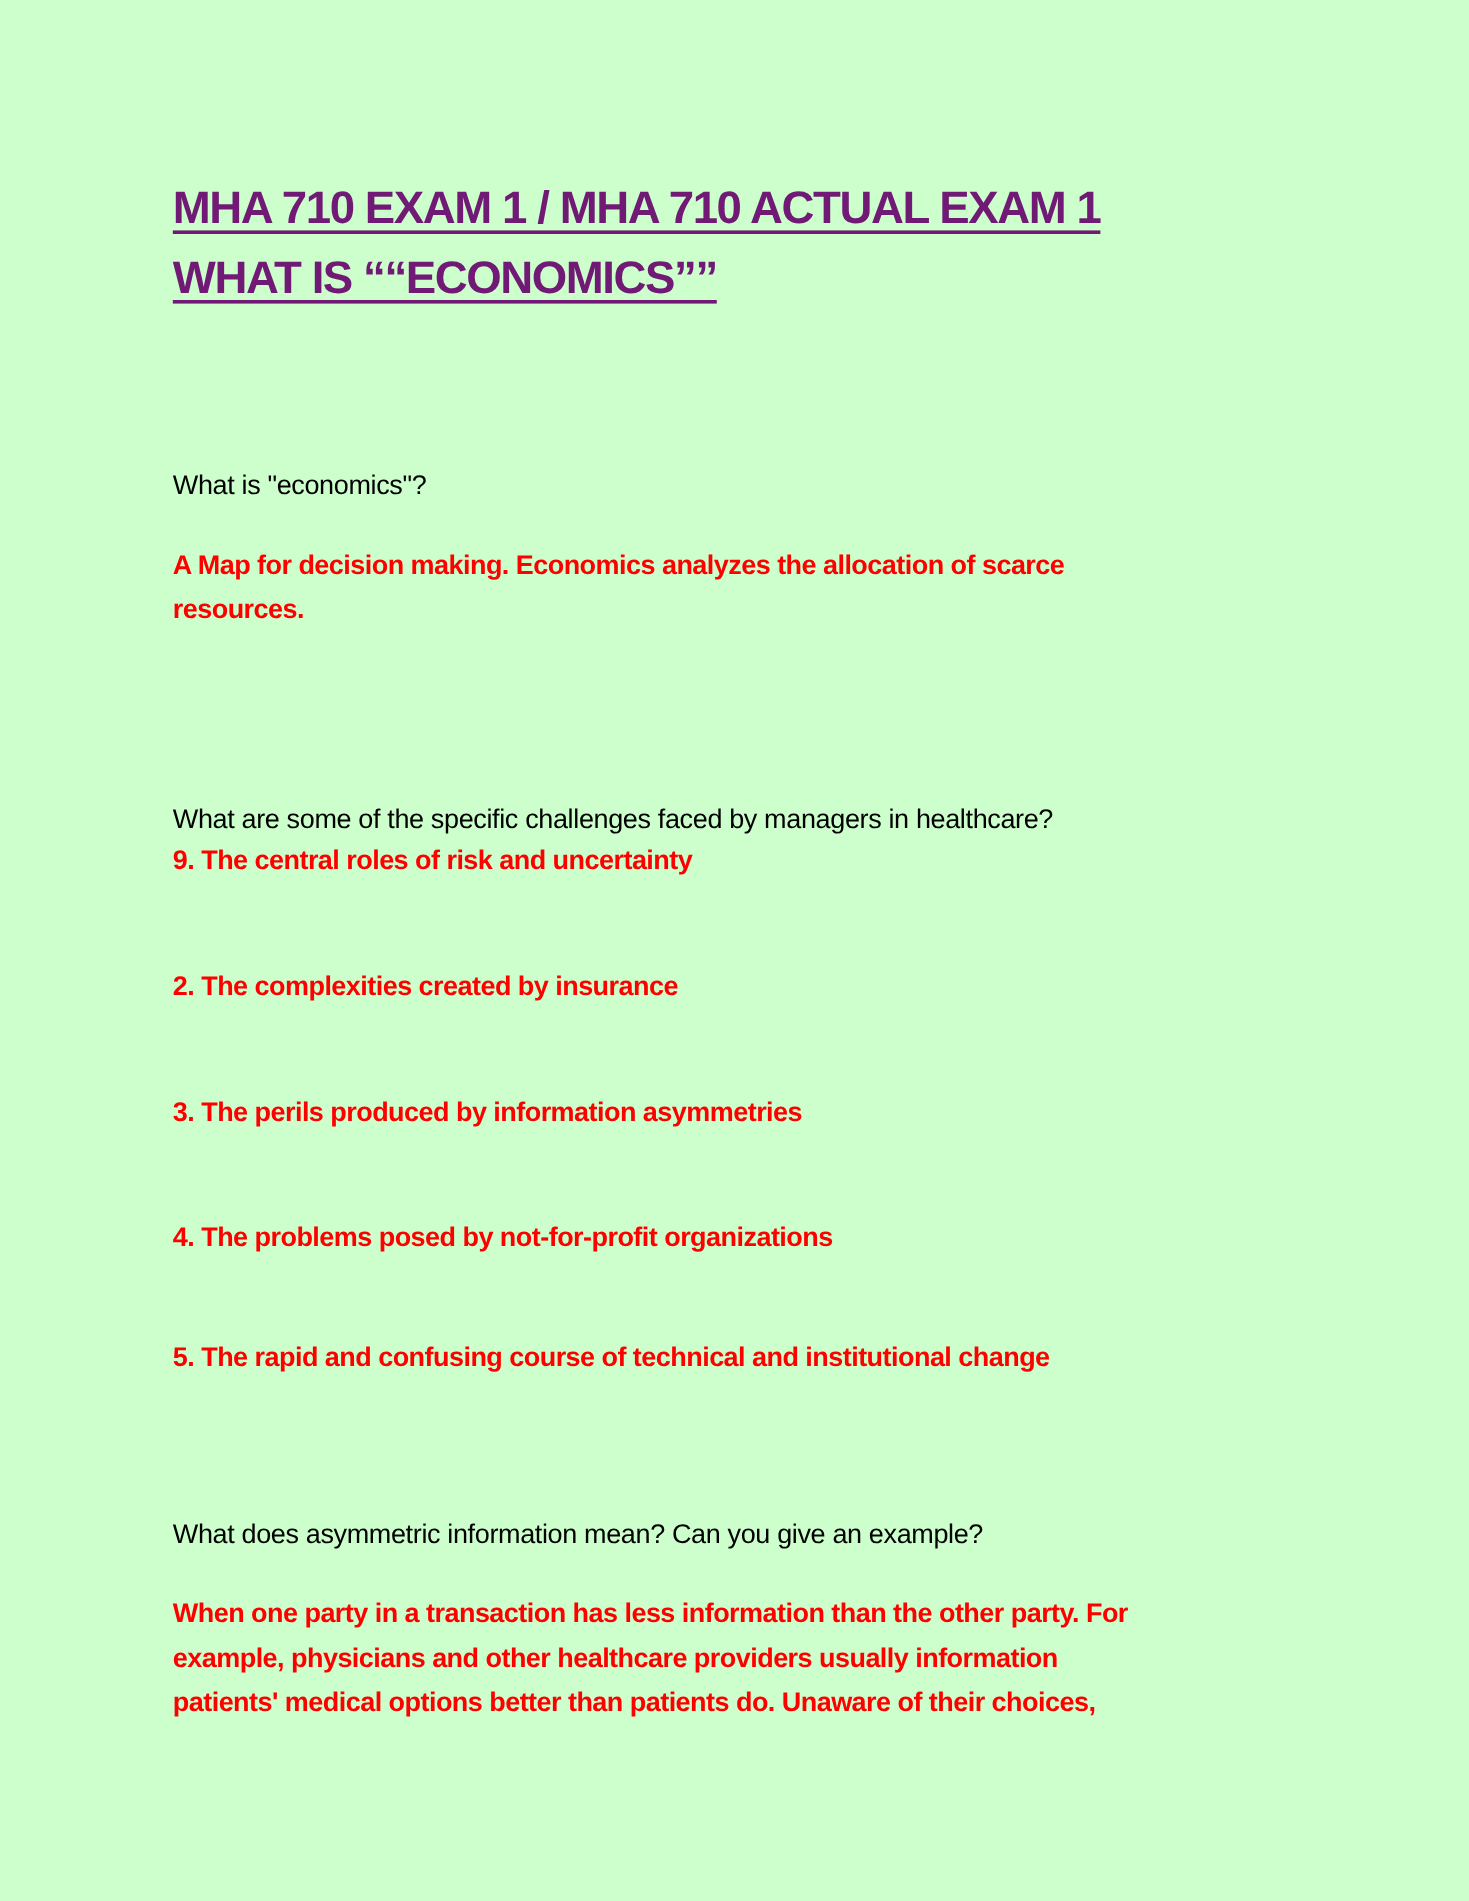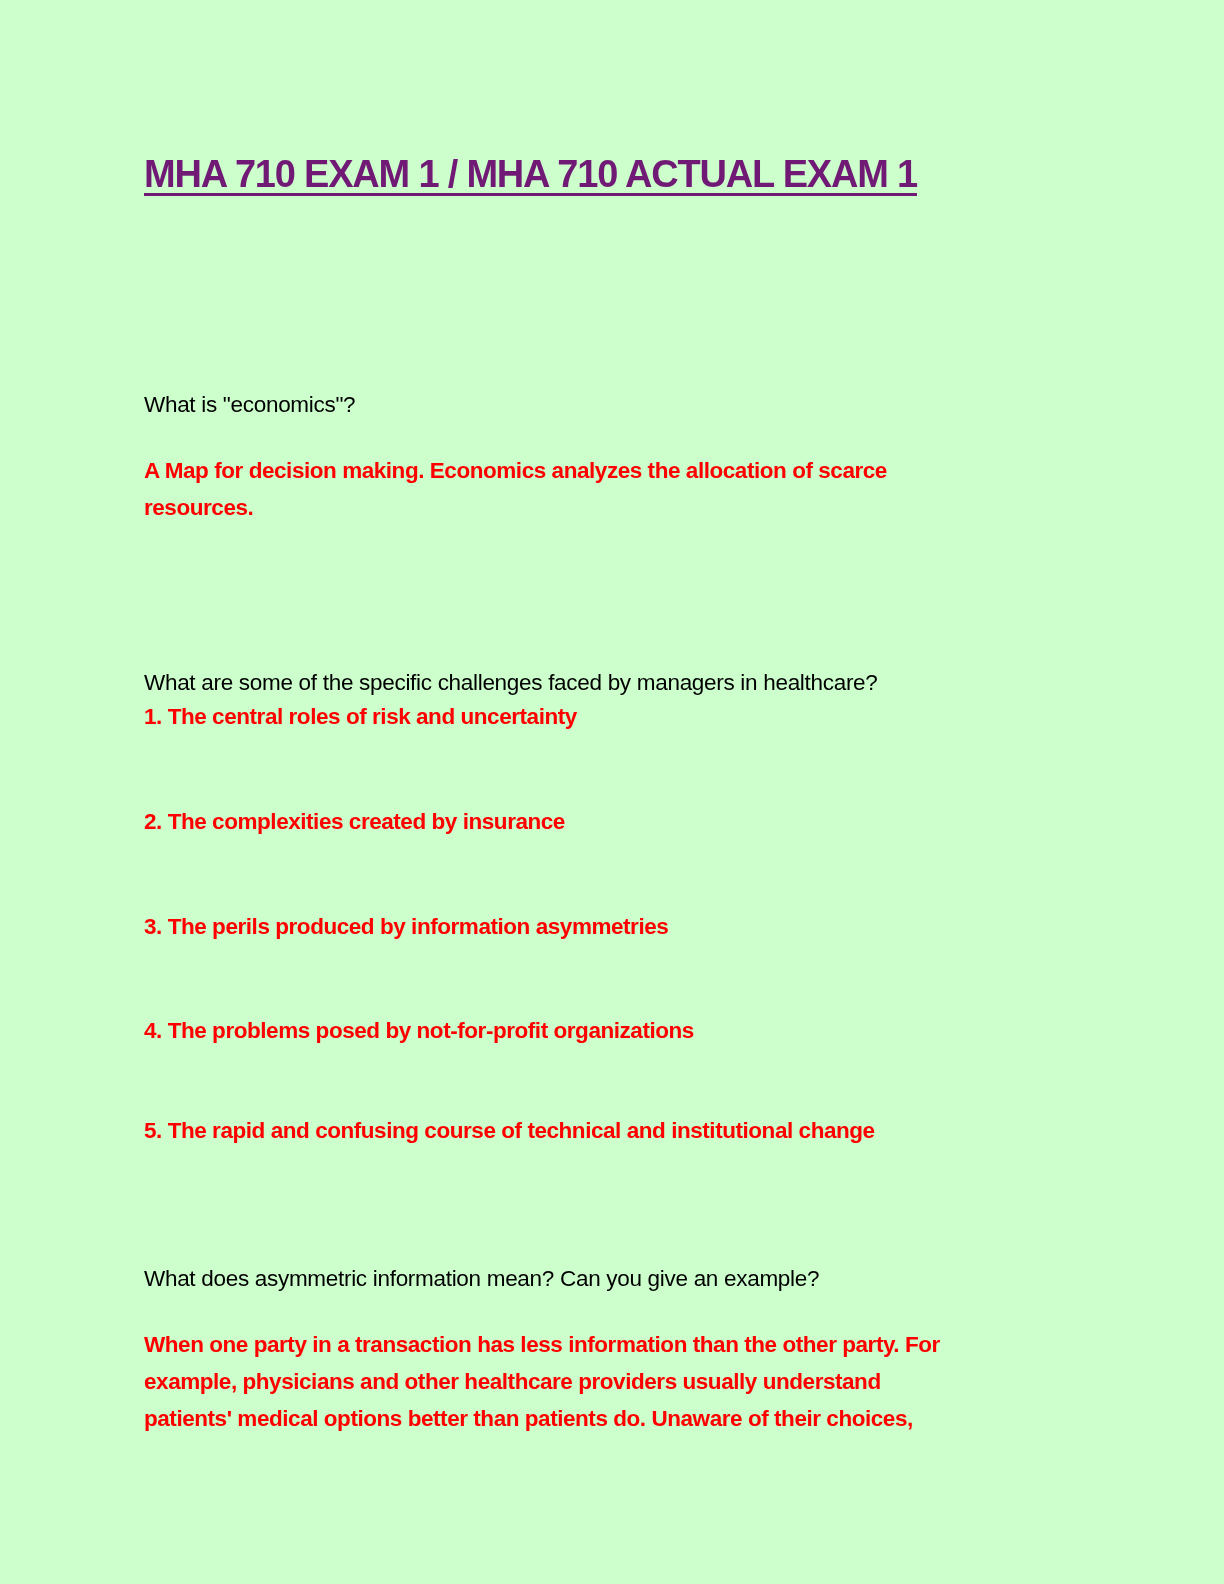--- a/index.html
+++ b/index.html
@@ -10,28 +10,29 @@
            text-decoration:underline; text-decoration-thickness:3px; text-underline-offset:6px;
            letter-spacing:-1.2px; }
   .q { position:absolute; left:144px; font-size:22.5px; color:#000; letter-spacing:-0.3px; }
   .a { position:absolute; left:144px; font-size:22.5px; color:#ff0000; font-weight:bold; line-height:37px; letter-spacing:-0.45px;margin-top:12px; }
 </style>
 </head>
 <body>
 
 <div class="title">
   <div>MHA 710 EXAM 1 / MHA 710 ACTUAL EXAM 1</div>
+  <div>WHAT IS ““ECONOMICS””</div>
 </div>
 
 <div class="q" style="top:392px;">What is "economics"?</div>
 <div class="a" style="top:440px; width:840px;">A Map for decision making. Economics analyzes the allocation of scarce resources.</div>
 
 <div class="q" style="top:670px;">What are some of the specific challenges faced by managers in healthcare?</div>
-<div class="a" style="top:686px;">1. The central roles of risk and uncertainty</div>
+<div class="a" style="top:686px;">9. The central roles of risk and uncertainty</div>
 <div class="a" style="top:791px;">2. The complexities created by insurance</div>
 <div class="a" style="top:896px;">3. The perils produced by information asymmetries</div>
 <div class="a" style="top:1000px;">4. The problems posed by not-for-profit organizations</div>
 <div class="a" style="top:1100px;">5. The rapid and confusing course of technical and institutional change</div>
 
 <div class="q" style="top:1266px;">What does asymmetric information mean? Can you give an example?</div>
 <div class="a" style="top:1314px;">When one party in a transaction has less information than the other party. For</div>
-<div class="a" style="top:1351px;">example, physicians and other healthcare providers usually understand</div>
+<div class="a" style="top:1351px;">example, physicians and other healthcare providers usually information</div>
 <div class="a" style="top:1388px;">patients' medical options better than patients do. Unaware of their choices,</div>
 
 </body></html>

